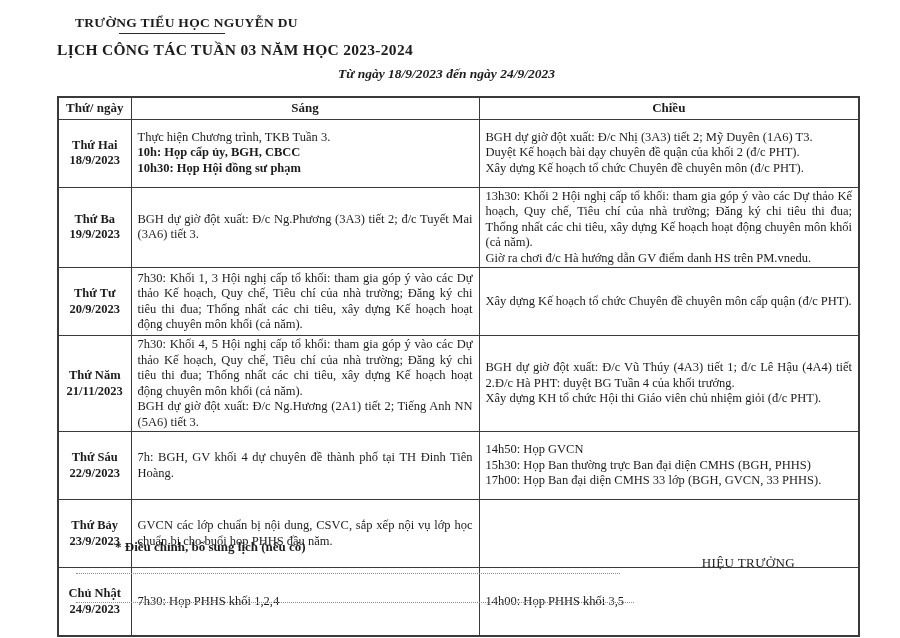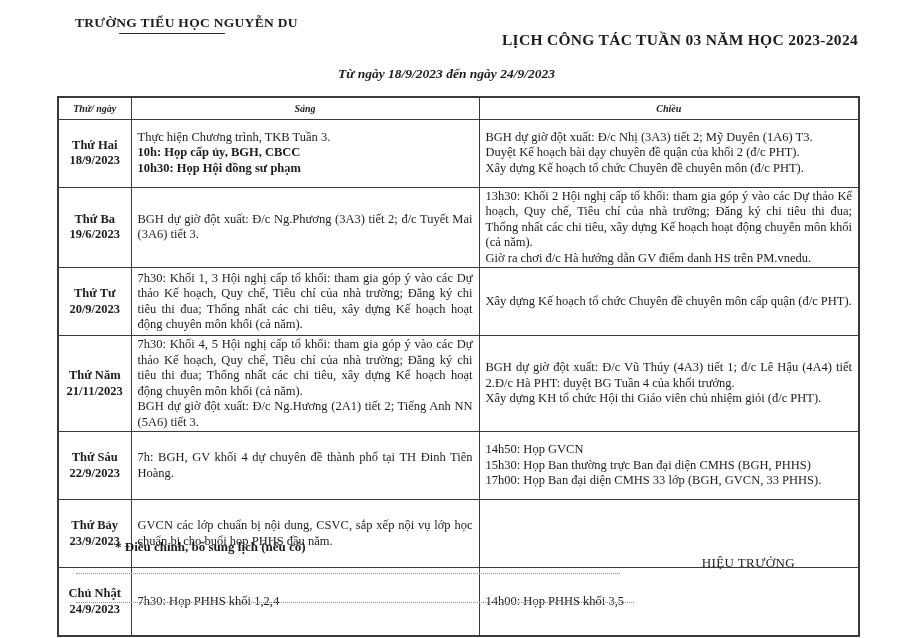--- a/index.html
+++ b/index.html
@@ -12,32 +12,32 @@
     overflow: hidden;
   }
   .school {
     position: absolute; left: 75px; top: 15px;
     font-weight: bold; font-size: 13.5px; letter-spacing: 0.3px;
   }
   .school-underline {
     position: absolute; left: 119px; top: 33px; width: 106px; height: 0;
     border-bottom: 1.6px solid #2a2a2a;
   }
-  .title-wrap { position: absolute; left: 57px; top: 31px; width: 801px; text-align: right; text-decoration: underline; }
+  .title-wrap { position: absolute; left: 57px; top: 41px; width: 801px; text-align: left; text-decoration: underline; }
   .title { font-weight: bold; font-size: 15.5px; letter-spacing: 0.3px; display: inline-block; }
   .subtitle-wrap { position: absolute; left: 57px; top: 64px; width: 779px; text-align: center; }
   .subtitle { font-weight: bold; font-style: italic; font-size: 13.5px; display: inline-block; }
 
   table.schedule {
     position: absolute; left: 57px; top: 96px; width: 801px;
     border-collapse: collapse; table-layout: fixed;
     border: 2px solid #3a3a3a;
   }
   .schedule th, .schedule td { border: 1px solid #3a3a3a; vertical-align: middle; }
-  .schedule th { font-size: 10px; font-weight: bold; padding: 2px 4px; height: 22px; text-align: center; font-style: italic; }
+  .schedule th { font-size: 13px; font-weight: bold; padding: 2px 4px; height: 22px; text-align: center; }
   .col-day { width: 73px; }
   .col-morning { width: 348px; }
   .col-afternoon { width: 380px; }
   td.day-cell {
     text-align: center; font-weight: bold; font-size: 12.5px;
     line-height: 15.5px; padding: 18px 1px;
   }
   td.content-cell {
     font-size: 12.5px; line-height: 15.5px; padding: 1px 6px;
     text-align: justify;
@@ -95,21 +95,21 @@
         </td>
         <td class="content-cell">
           <div class="line">BGH dự giờ đột xuất: Đ/c Nhị (3A3) tiết 2; Mỹ Duyên (1A6) T3.</div>
           <div class="line">Duyệt Kế hoạch bài dạy chuyên đề quận của khối 2 (đ/c PHT).</div>
           <div class="line">Xây dựng Kế hoạch tổ chức Chuyên đề chuyên môn (đ/c PHT).</div>
         </td>
       </tr>
       <tr>
         <td class="day-cell">
           <div>Thứ Ba</div>
-          <div>19/6/2023</div>
+          <div>19/9/2023</div>
         </td>
         <td class="content-cell">
           <div class="line">BGH dự giờ đột xuất: Đ/c Ng.Phương (3A3) tiết 2; đ/c Tuyết Mai (3A6) tiết 3.</div>
         </td>
         <td class="content-cell">
           <div class="line">13h30: Khối 2 Hội nghị cấp tổ khối: tham gia góp ý vào các Dự thảo Kế hoạch, Quy chế, Tiêu chí của nhà trường; Đăng ký chi tiêu thi đua; Thống nhất các chi tiêu, xây dựng Kế hoạch hoạt động chuyên môn khối (cả năm).</div>
           <div class="line">Giờ ra chơi đ/c Hà hướng dẫn GV điểm danh HS trên PM.vnedu.</div>
         </td>
       </tr>
       <tr>

